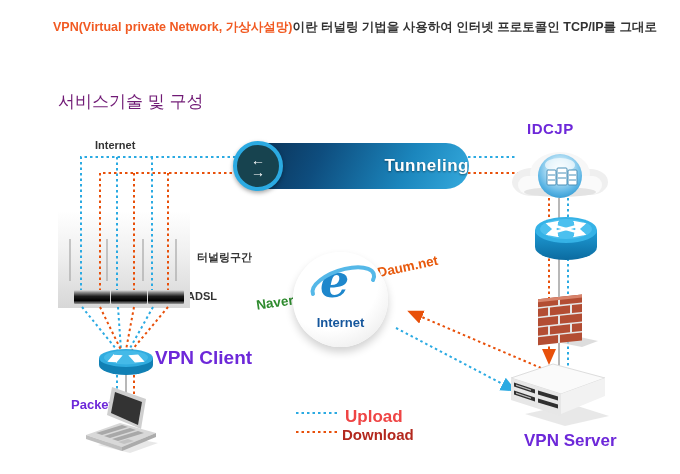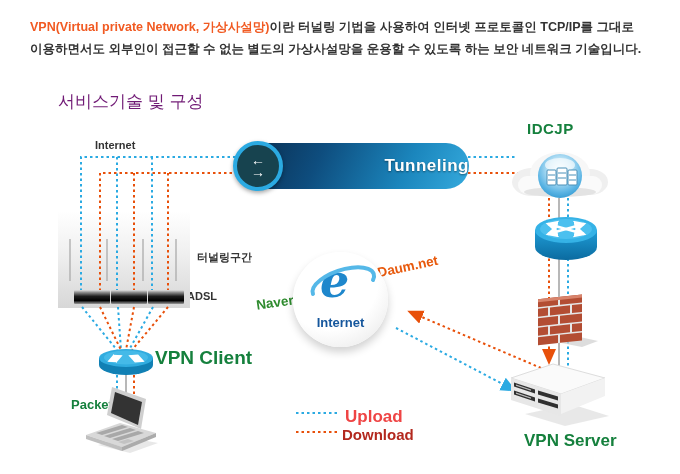--- a/index.html
+++ b/index.html
@@ -5,25 +5,25 @@
   html,body{margin:0;padding:0;}
   body{
     width:680px;height:474px;position:relative;overflow:hidden;
     background:#ffffff;
     font-family:"Liberation Sans","DejaVu Sans",sans-serif;
     color:#333;
   }
   .abs{position:absolute;}
   
   .intro{left:30px;top:16px;width:630px;font-size:12.5px;font-weight:bold;line-height:22px;color:#333;}
-  .intro .hl{color:#F15A22;}
+  .intro .hl{color:#F15A22;margin-left:23px;}
   .intro div{white-space:nowrap;}
   .section-title{left:30px;top:90px;font-size:17px;font-weight:normal;color:#701a75;margin-left:28px;}
   
-  .lbl{position:absolute;font-weight:bold;color:#15803d;}
+  .lbl{position:absolute;font-weight:bold;color:#6d28d9;}
   .lbl-internet-left{left:95px;top:139px;font-size:11px;color:#333;}
   .lbl-idcjp{left:527px;top:120px;font-size:15px;letter-spacing:.5px;}
   .lbl-tunnel-section{left:197px;top:250px;font-size:11px;color:#333;}
   .lbl-adsl{left:187px;top:290px;font-size:11px;color:#333;}
   .lbl-vpn-client{left:155px;top:347px;font-size:19px;}
   .lbl-packet{left:71px;top:397px;font-size:13px;}
   .lbl-vpn-server{left:524px;top:431px;font-size:17px;}
   .lbl-naver{left:256px;top:293px;font-size:13.5px;color:#2E8B2E;transform:rotate(-8deg);}
   .lbl-daum{left:377px;top:259px;font-size:13.5px;color:#E8590C;transform:rotate(-12deg);}
   .lbl-upload{left:345px;top:407px;font-size:17px;color:#ef4444;}
@@ -55,21 +55,20 @@
   .globe svg{position:absolute;left:10px;top:6px;}
   
   .ico{position:absolute;z-index:4;}
   .z3{z-index:3;}
 </style>
 </head>
 <body>
 
 <div class="abs intro">
   <div><span class="hl">VPN(Virtual private Network, 가상사설망)</span><span>이란 터널링 기법을 사용하여 인터넷 프로토콜인 TCP/IP를 그대로</span></div>
-  <div>이용하면서도 외부인이 접근할 수 없는 별도의 가상사설망을 운용할 수 있도록 하는 보안 네트워크 기술입니다.</div>
 </div>
 
 <div class="abs section-title">서비스기술 및 구성</div>
 
 <div class="abs tunnel-panel"></div>
 
 <svg class="abs z3" width="680" height="474" viewBox="0 0 680 474" style="left:0;top:0;pointer-events:none;">
   <defs>
     <marker id="arRed" markerWidth="9" markerHeight="9" refX="6.5" refY="3.5" orient="auto">
       <path d="M0,0 L8,3.5 L0,7 Z" fill="#E8500A"></path>

